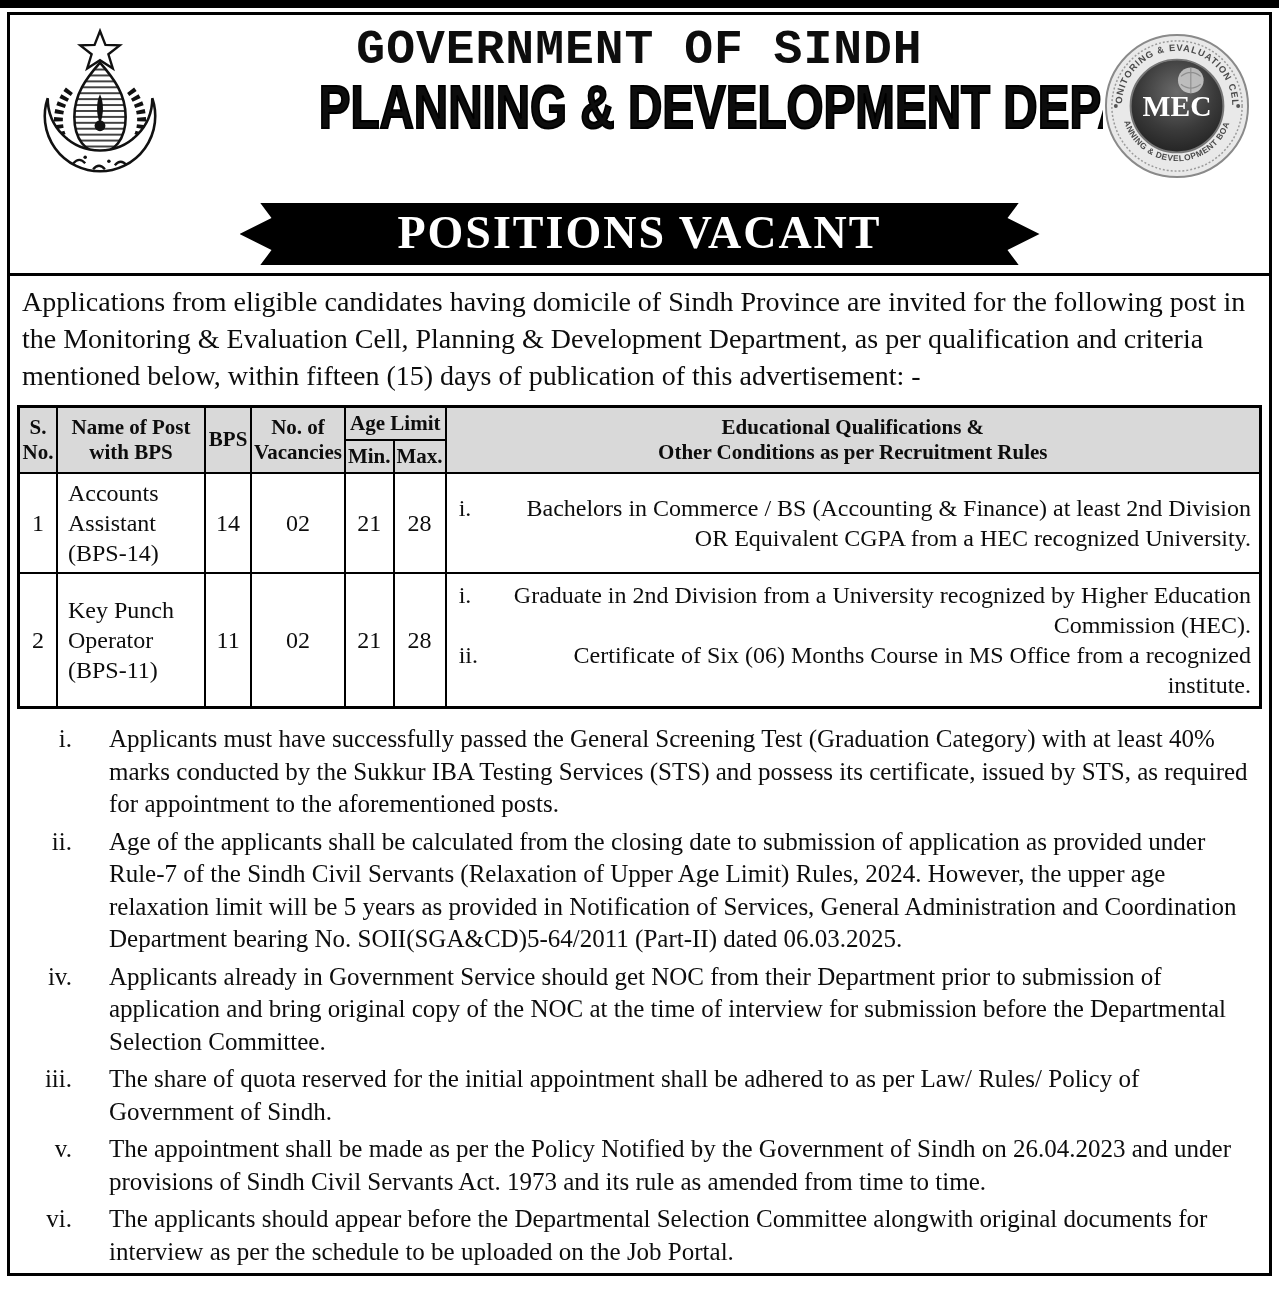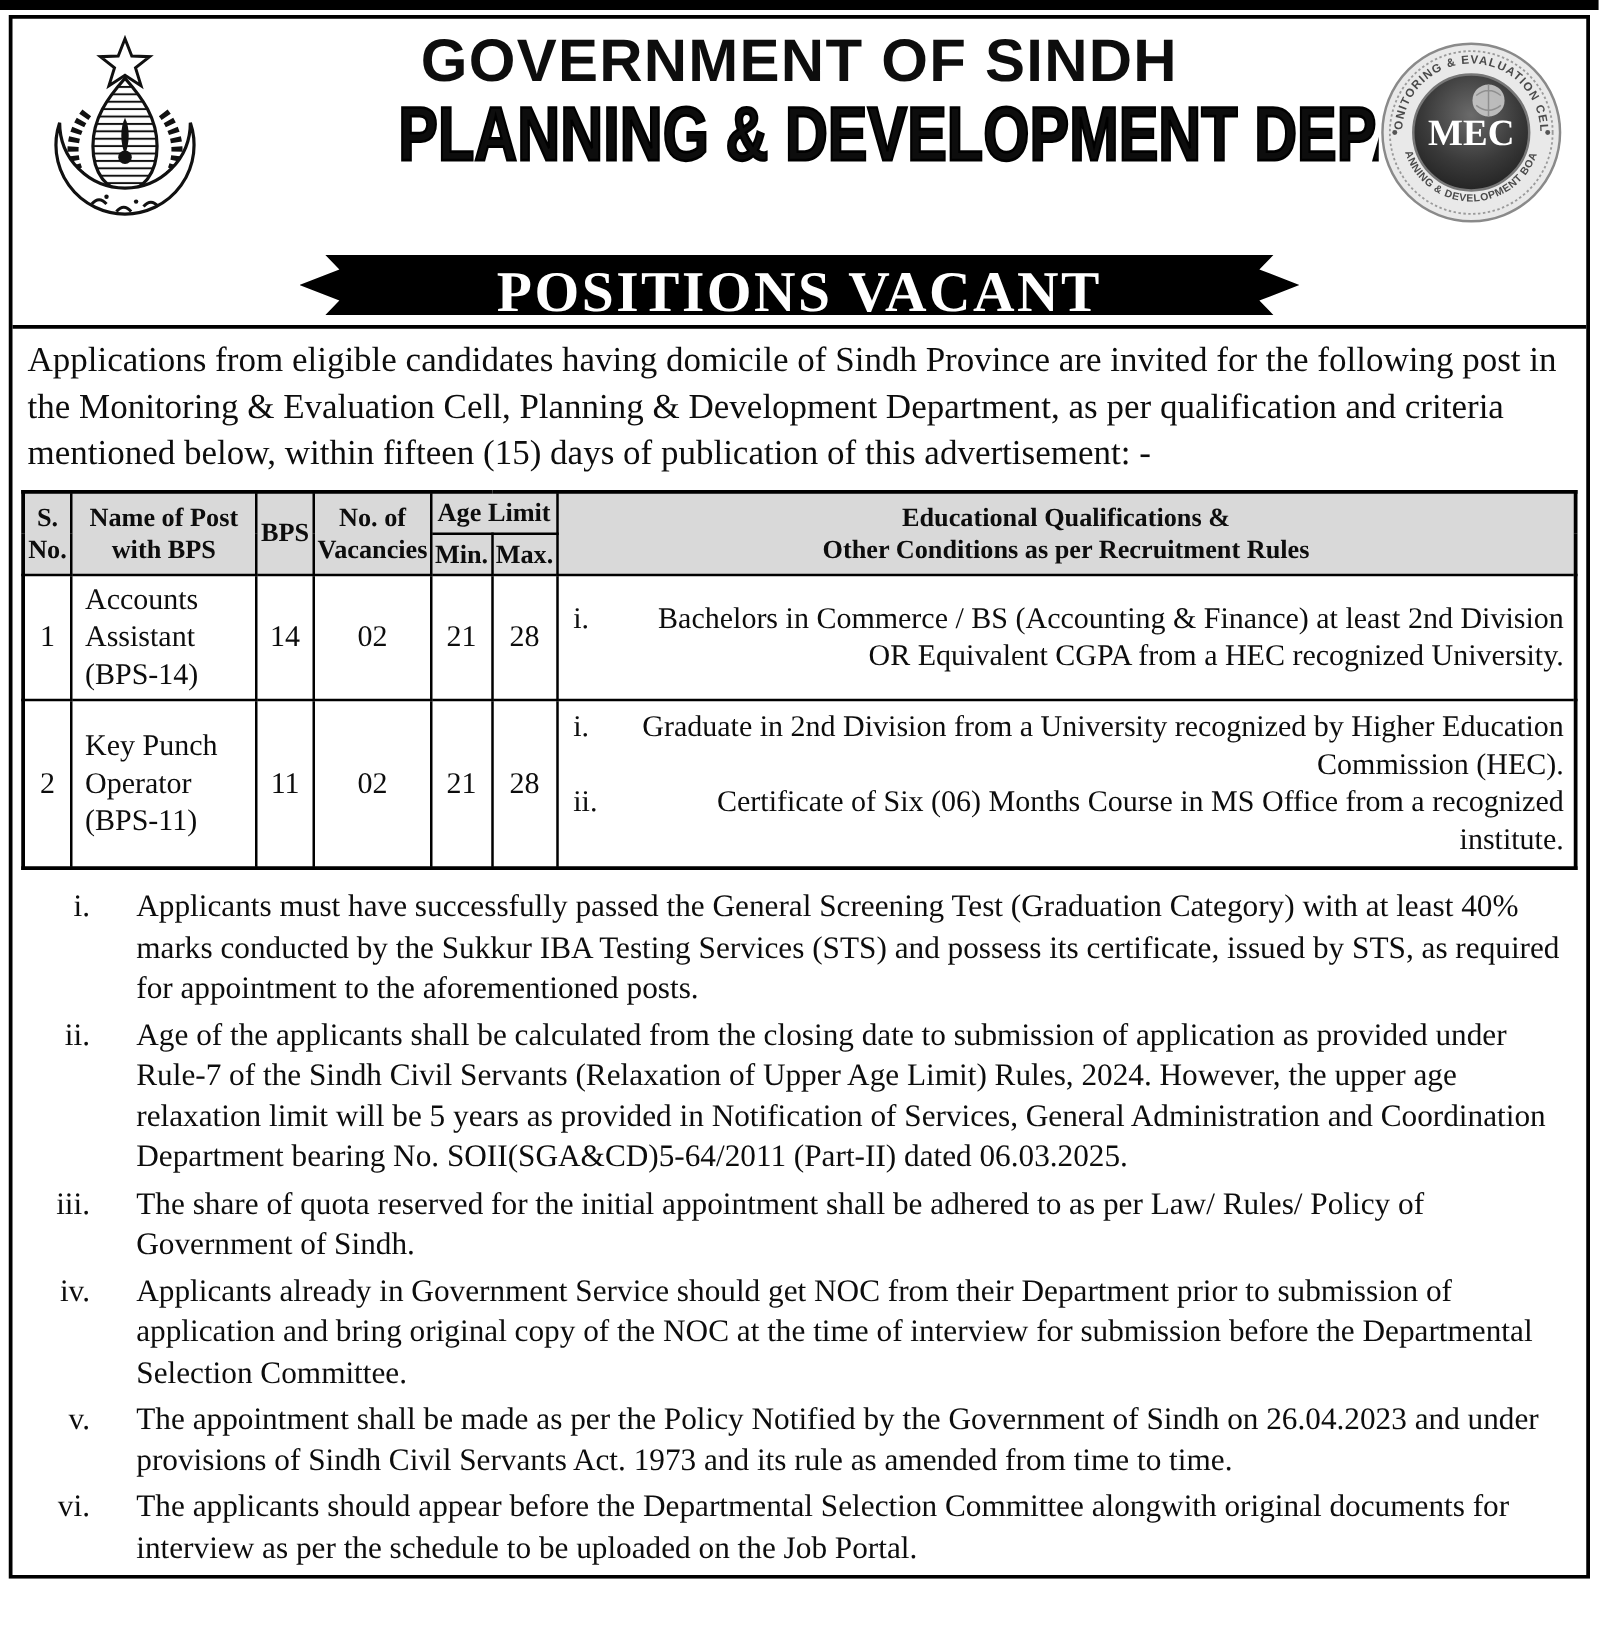--- a/index.html
+++ b/index.html
@@ -19,40 +19,40 @@
   
   .masthead {
     display: flex;
     align-items: flex-start;
     padding: 10px 16px 0 16px;
   }
   .emblem-wrap { width: 150px; flex: none; }
   .mec-wrap { width: 150px; flex: none; padding-top: 6px; }
   .titles { flex: 1; text-align: center; overflow: hidden; }
   .t1 {
-    font-family: Liberation Sans, sans-serif;
+    font-family: Liberation Mono, monospace;
     font-weight: bold;
     font-size: 48px;
     letter-spacing: 1px;
     line-height: 1.05;
   }
   .t2, .t3 {
     font-family: "Liberation Sans", sans-serif;
     font-weight: bold;
     white-space: nowrap;
     display: inline-block;
     transform: scaleX(0.78);
     -webkit-text-stroke: 2.2px #000;
   }
   .t2 { font-size: 61px; line-height: 1.0; margin-top: 2px; }
   .t3 { font-size: 53px; line-height: 1.0; margin-top: 2px; }
 
   .banner {
     width: 800px;
-    height: 48px;
+    height: 62px;
     margin: 6px auto 8px auto;
     background: #000;
     color: #fff;
     text-align: center;
     line-height: 60px;
     font-family: "Liberation Serif", serif;
     font-weight: bold;
     font-size: 46px;
     letter-spacing: 2px;
     clip-path: polygon(2.6% 0, 97.4% 0, 96% 24%, 100% 50%, 96% 76%, 97.4% 100%, 2.6% 100%, 4% 76%, 0 50%, 4% 24%);
@@ -250,28 +250,28 @@
 
     <div class="note">
       <span class="note-n">i.</span>
       <span class="note-t">Applicants must have successfully passed the General Screening Test (Graduation Category) with at least 40% marks conducted by the Sukkur IBA Testing Services (STS) and possess its certificate, issued by STS, as required for appointment to the aforementioned posts.</span>
     </div>
     <div class="note">
       <span class="note-n">ii.</span>
       <span class="note-t">Age of the applicants shall be calculated from the closing date to submission of application as provided under Rule-7 of the Sindh Civil Servants (Relaxation of Upper Age Limit) Rules, 2024. However, the upper age relaxation limit will be 5 years as provided in Notification of Services, General Administration and Coordination Department bearing No. SOII(SGA&amp;CD)5-64/2011 (Part-II) dated 06.03.2025.</span>
     </div>
     <div class="note">
+      <span class="note-n">iv.</span>
+      <span class="note-t">Applicants already in Government Service should get NOC from their Department prior to submission of application and bring original copy of the NOC at the time of interview for submission before the Departmental Selection Committee.</span>
+    </div>
+    <div class="note">
       <span class="note-n">iii.</span>
       <span class="note-t">The share of quota reserved for the initial appointment shall be adhered to as per Law/ Rules/ Policy of Government of Sindh.</span>
     </div>
     <div class="note">
-      <span class="note-n">iv.</span>
-      <span class="note-t">Applicants already in Government Service should get NOC from their Department prior to submission of application and bring original copy of the NOC at the time of interview for submission before the Departmental Selection Committee.</span>
-    </div>
-    <div class="note">
       <span class="note-n">v.</span>
       <span class="note-t">The appointment shall be made as per the Policy Notified by the Government of Sindh on 26.04.2023 and under provisions of Sindh Civil Servants Act. 1973 and its rule as amended from time to time.</span>
     </div>
     <div class="note">
       <span class="note-n">vi.</span>
       <span class="note-t">The applicants should appear before the Departmental Selection Committee alongwith original documents for interview as per the schedule to be uploaded on the Job Portal.</span>
     </div>
   </div>
 
 </div>

